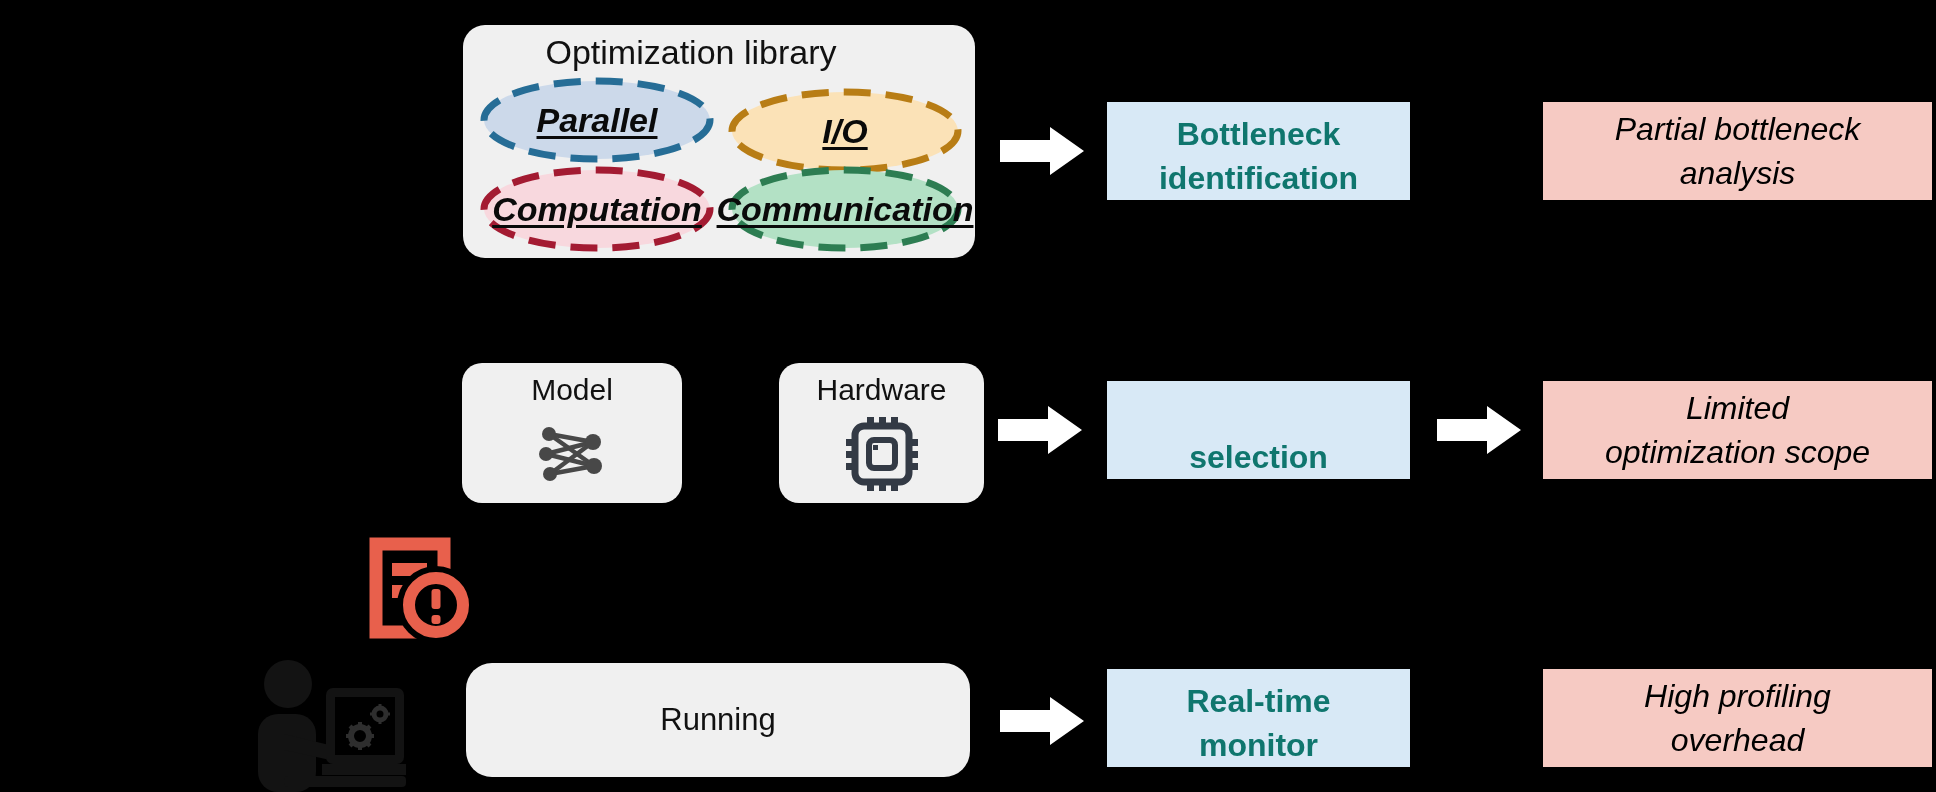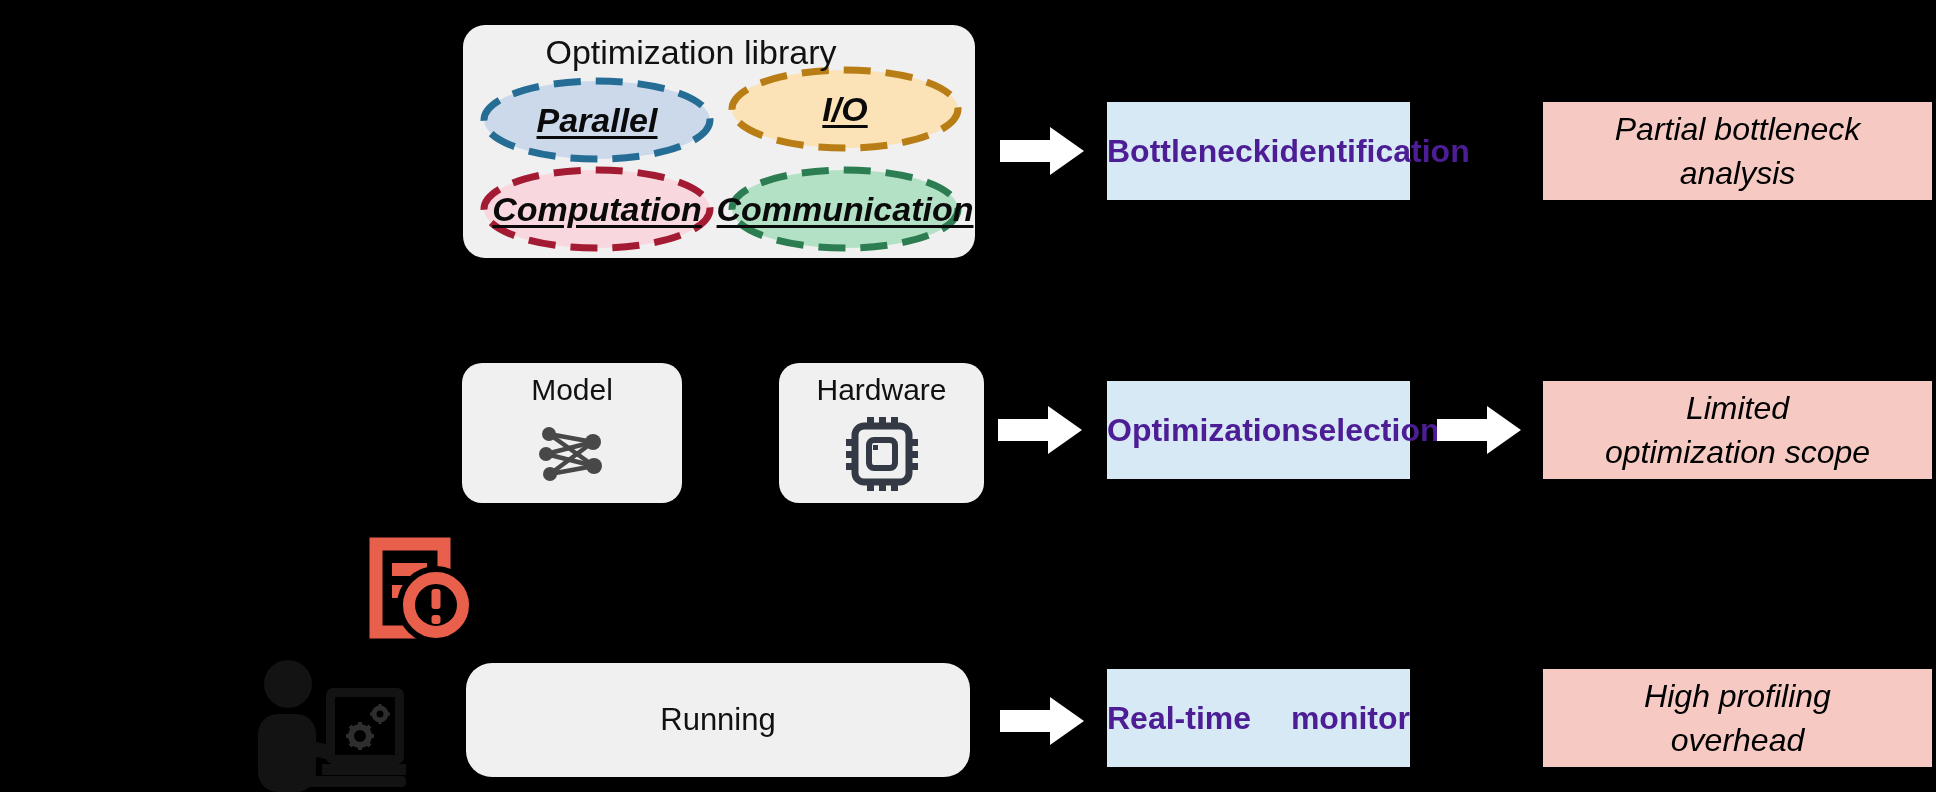--- a/index.html
+++ b/index.html
@@ -20,39 +20,39 @@
   }
   .ellipse-wrap{position:absolute;width:240px;height:90px;}
   .ellipse-wrap svg{position:absolute;left:0;top:0;width:100%;height:100%;}
   .ellipse-label{
     position:absolute;left:0;top:0;width:100%;height:100%;
     display:flex;align-items:center;justify-content:center;
     font-size:34px;font-weight:bold;font-style:italic;color:#0a0a0a;
     text-decoration:underline;text-underline-offset:4px;
   }
   #ellipse-parallel{left:14px;top:50px;}
-  #ellipse-io{left:262px;top:39px;}
+  #ellipse-io{left:262px;top:61px;}
   #ellipse-computation{left:14px;top:139px;}
   #ellipse-communication{left:262px;top:139px;}
 
   
   .input-box{background:#f0f0f0;border-radius:20px;color:#111;}
   #model-box{left:462px;top:363px;width:220px;height:140px;}
   #hardware-box{left:779px;top:363px;width:205px;height:140px;}
   #running-box{left:466px;top:663px;width:504px;height:114px;border-radius:26px;
     display:flex;align-items:center;justify-content:center;font-size:31px;}
   .input-title{width:100%;text-align:center;margin-top:10px;font-size:30px;}
   .input-icon{position:absolute;left:0;top:48px;width:100%;height:86px;
     display:flex;align-items:center;justify-content:center;}
 
   
   .process-box{
     left:1107px;width:303px;height:98px;background:#d8e9f6;
-    display:flex;flex-direction:row;align-items:center;justify-content:space-between;
-    font-size:32px;font-weight:bold;color:#4c1d95;line-height:44px;text-align:center;
+    display:flex;flex-direction:column;align-items:center;justify-content:flex-end;
+    font-size:32px;font-weight:bold;color:#0f766e;line-height:44px;text-align:center;
   }
   .limitation-box{
     left:1543px;width:389px;height:98px;background:#f6cac3;
     display:flex;flex-direction:column;align-items:center;justify-content:center;
     font-size:32px;font-weight:normal;font-style:italic;color:#000;line-height:44px;text-align:center;
   }
   .row1{top:102px;} .row2{top:381px;} .row3{top:669px;}
 
   
   .arrow{width:84px;height:48px;}
@@ -144,21 +144,20 @@
 
   <div class="abs input-box" id="running-box">
     <span>Running</span>
   </div>
 
   <div class="abs process-box row1">
     <div>Bottleneck</div>
     <div>identification</div>
   </div>
   <div class="abs process-box row2">
-    <div>Optimization</div>
     <div>selection</div>
   </div>
   <div class="abs process-box row3">
     <div>Real-time</div>
     <div>monitor</div>
   </div>
 
   <div class="abs limitation-box row1">
     <div>Partial bottleneck</div>
     <div>analysis</div>

